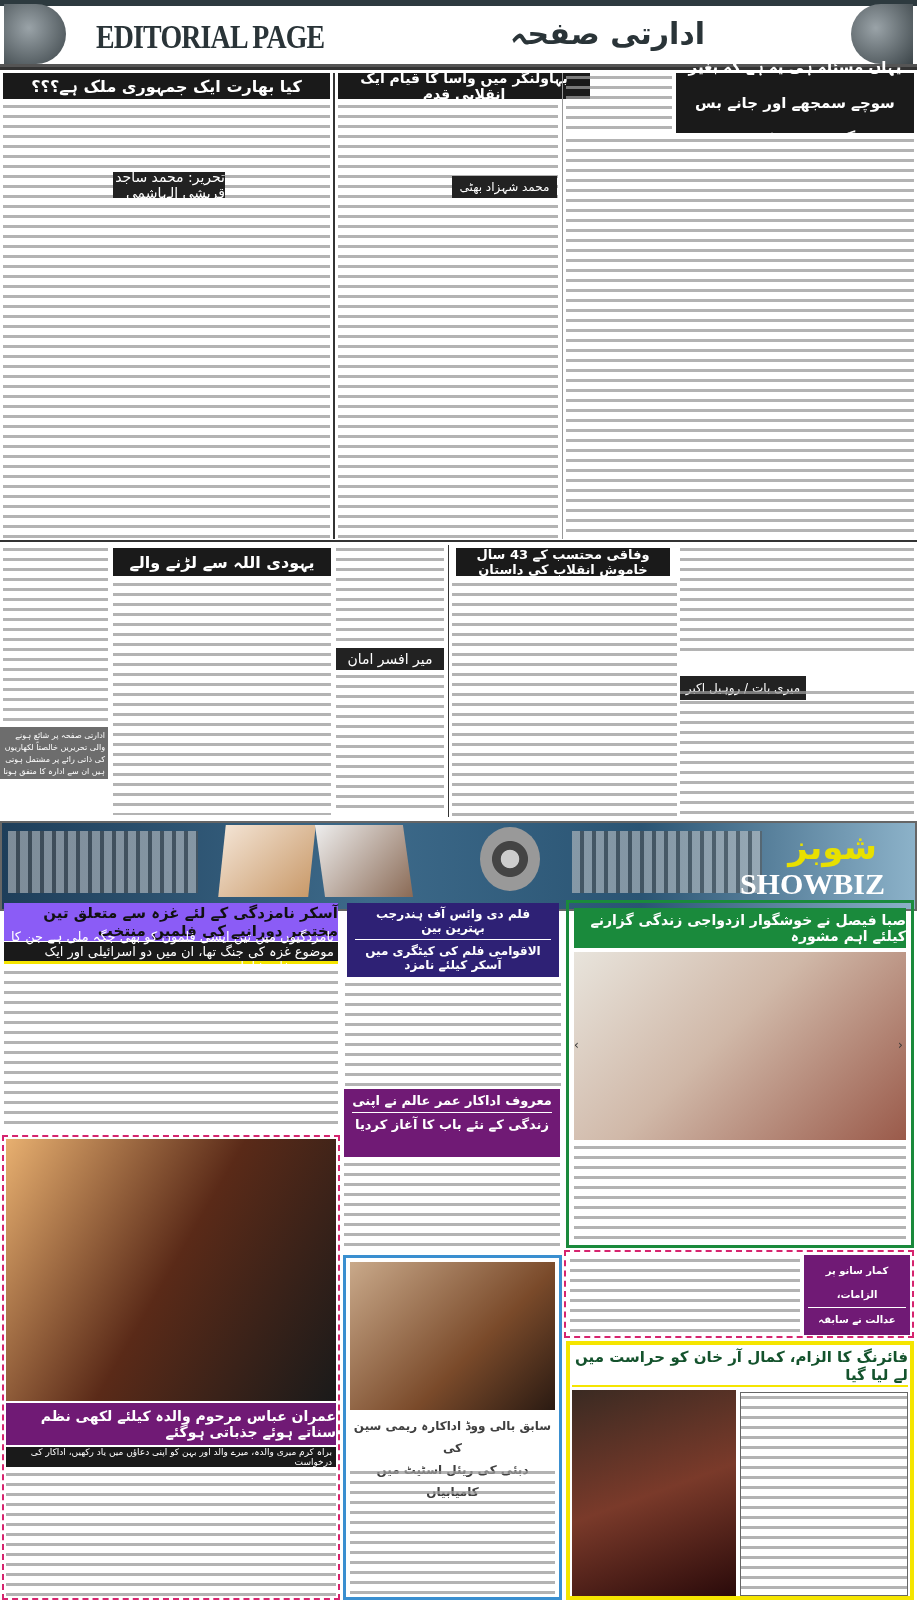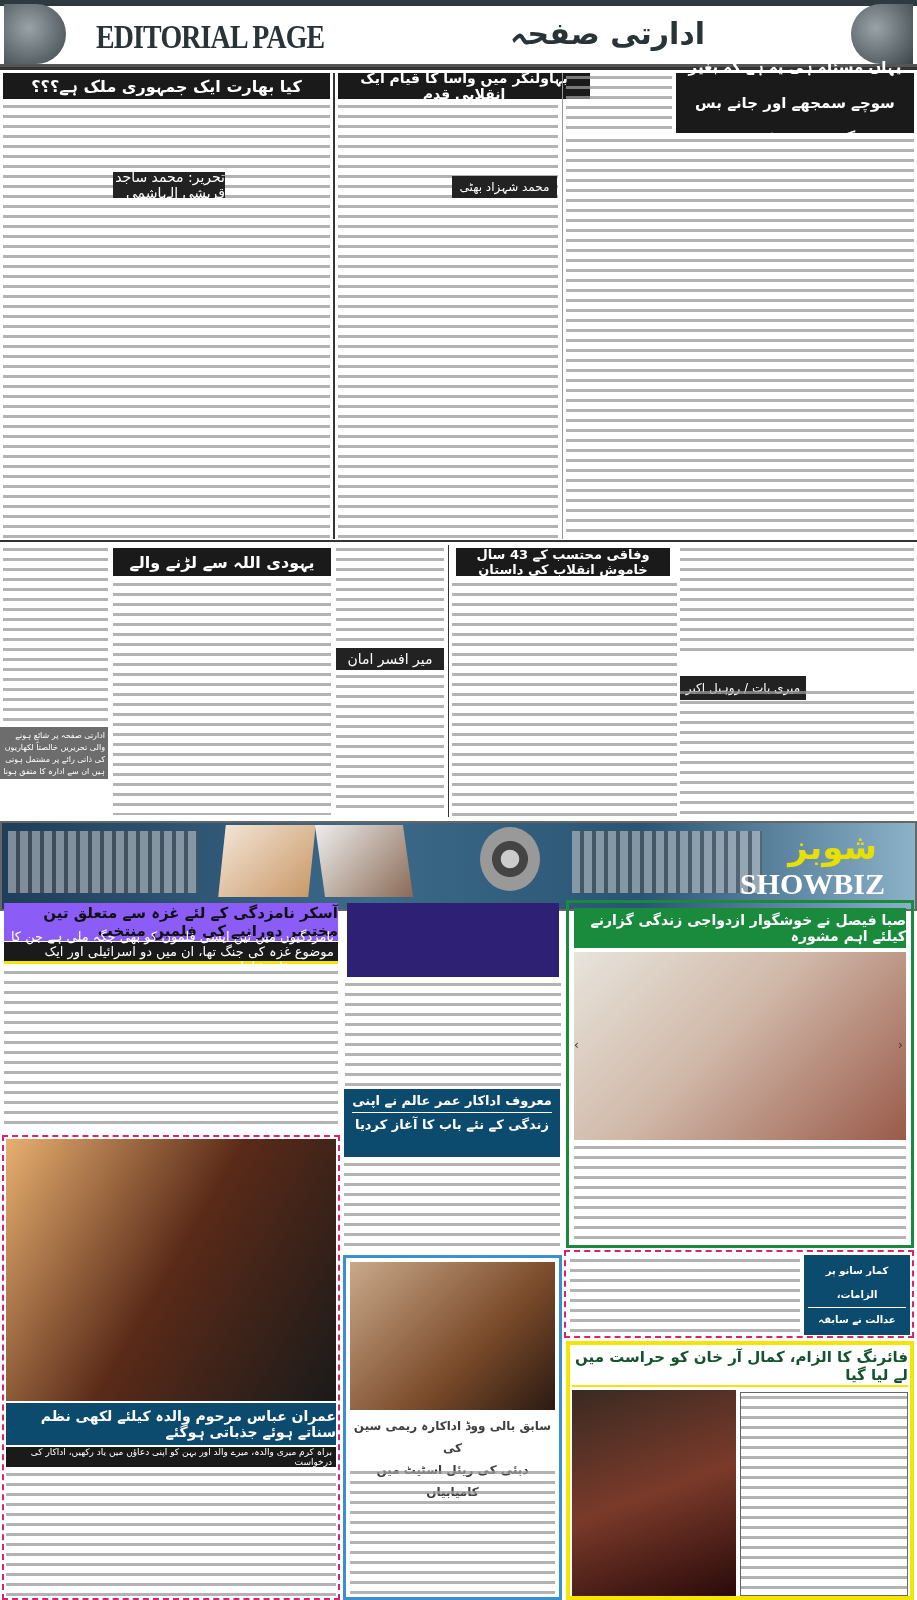--- a/index.html
+++ b/index.html
@@ -17,21 +17,21 @@
 .vrule{background:#333;width:2px}
 .hrule{background:#333;height:2px}
 .banner{left:0;top:821px;width:917px;height:90px;background:linear-gradient(90deg,#1e3e5a,#3d6a8a 40%,#2a5473 70%,#8cb2c9);border:2px solid #666}
 .strip{width:190px;height:62px;top:8px;background:repeating-linear-gradient(90deg,#ccc 0 8px,#555 8px 12px);opacity:.55}
 .photo{background:linear-gradient(135deg,#c89370,#6b3f2a)}
 .showbiz-ur{right:38px;top:4px;font-size:34px;font-weight:bold;color:#e8e000}
 .showbiz-en{right:30px;top:44px;font-family:Liberation Serif, serif;font-weight:bold;font-size:30px;color:#fff}
 .yellow{background:#8b5cf6}
 .navy{background:#2e2175}
 .green{background:#1a8a3c}
-.pink{background:#0c4a6e}
+.pink{background:#701a75}
 </style>
 </head>
 <body>
 
 <div class="abs masthead">
   <div class="abs pen" style="left:4px;border-radius:0 30px 30px 0"></div>
   <div class="abs mast-en">EDITORIAL PAGE</div>
   <div class="abs mast-ur">ادارتی صفحہ</div>
   <div class="abs pen" style="right:4px;border-radius:30px 0 0 30px"></div>
 </div>
@@ -85,20 +85,22 @@
 <div class="abs rtl" style="left:4px;top:942px;width:334px;height:22px;background:#1a1a1a;color:#fff;font-size:13px;display:flex;align-items:center;padding:0 4px;border-bottom:3px solid #f5e500">نامزدگیوں میں تین ایسی فلموں کو بھی جگہ ملی ہے جن کا موضوع غزہ کی جنگ تھا، ان میں دو اسرائیلی اور ایک تیونسی فلم شامل</div>
 <div class="abs txt lines" style="left:4px;top:968px;width:334px;height:160px"></div>
 
 <div class="abs" style="left:2px;top:1135px;width:338px;height:465px;border:2px dashed #d6246e"></div>
 <div class="abs photo" style="left:6px;top:1139px;width:330px;height:262px;background:linear-gradient(120deg,#e8b070,#5a2a18 50%,#1a1a1a)"></div>
 <div class="abs pink rtl" style="left:6px;top:1403px;width:330px;height:42px;color:#fff;font-size:14px;font-weight:bold;display:flex;align-items:center;justify-content:center">عمران عباس مرحوم والدہ کیلئے لکھی نظم سناتے ہوئے جذباتی ہوگئے</div>
 <div class="abs rtl" style="left:6px;top:1447px;width:330px;height:20px;background:#1a1a1a;color:#fff;font-size:9px;display:flex;align-items:center;padding:0 4px">براہ کرم میری والدہ، میرے والد اور بہن کو اپنی دعاؤں میں یاد رکھیں، اداکار کی درخواست</div>
 <div class="abs txt lines" style="left:6px;top:1470px;width:330px;height:126px"></div>
 
 <div class="abs navy rtl" style="left:347px;top:903px;width:212px;height:74px;color:#fff;font-weight:bold;padding:4px 8px">
+  <div style="font-size:12px;text-align:center;border-bottom:1px solid #fff;padding-bottom:4px">فلم دی وائس آف ہندرجب بہترین بین</div>
+  <div style="font-size:12px;text-align:center;padding-top:4px">الاقوامی فلم کی کیٹگری میں آسکر کیلئے نامزد</div>
 </div>
 <div class="abs txt lines" style="left:345px;top:980px;width:216px;height:108px"></div>
 
 <div class="abs pink rtl" style="left:344px;top:1089px;width:216px;height:68px;color:#fff;font-weight:bold;padding:4px 8px">
   <div style="font-size:13px;text-align:center;border-bottom:1px solid #fff;padding-bottom:4px">معروف اداکار عمر عالم نے اپنی</div>
   <div style="font-size:13px;text-align:center;padding-top:4px">زندگی کے نئے باب کا آغاز کردیا</div>
 </div>
 <div class="abs txt lines" style="left:344px;top:1160px;width:216px;height:92px"></div>
 
 <div class="abs" style="left:343px;top:1255px;width:219px;height:345px;border:3px solid #3a8fd0"></div>

